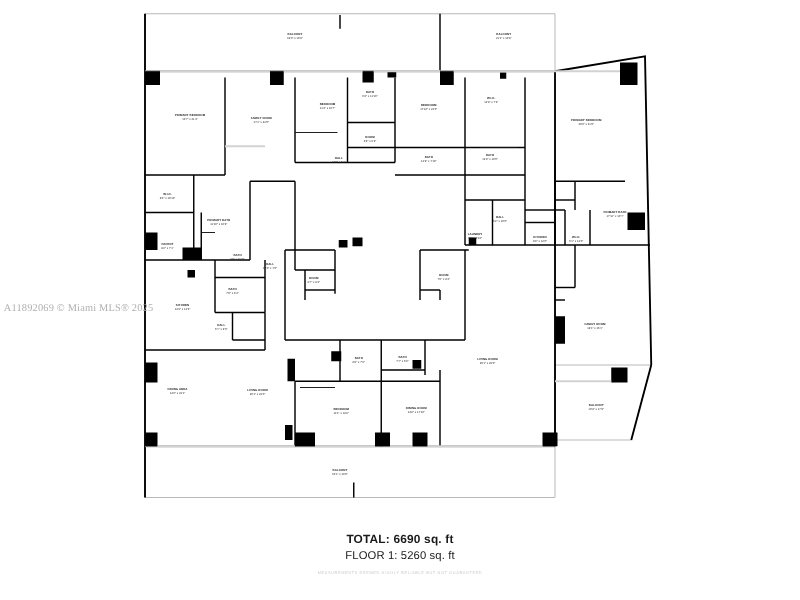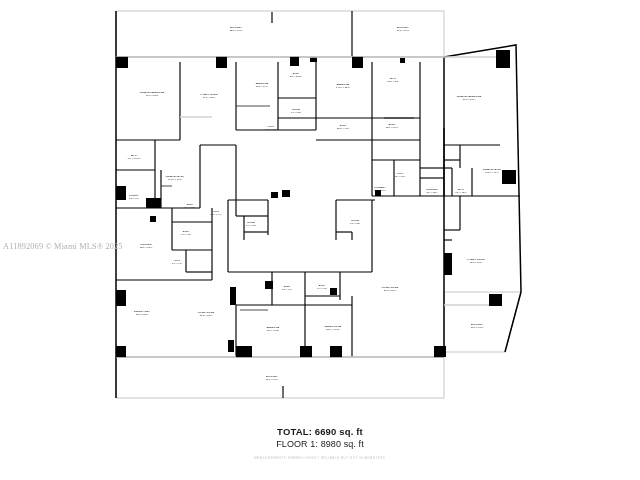--- a/index.html
+++ b/index.html
@@ -411,15 +411,15 @@
         </g>
       </g>
 
 </svg>
 </div>
 
 <div id="watermark">A11892069 © Miami MLS® 2025</div>
 
 <div id="summary">
   <div class="total">TOTAL: 6690 sq. ft</div>
-  <div class="floor">FLOOR 1: 8980 sq. ft</div>
+  <div class="floor">FLOOR 1: 5260 sq. ft</div>
   <div class="disc">MEASUREMENTS DEEMED HIGHLY RELIABLE BUT NOT GUARANTEED</div>
 </div>
 
 </body></html>

